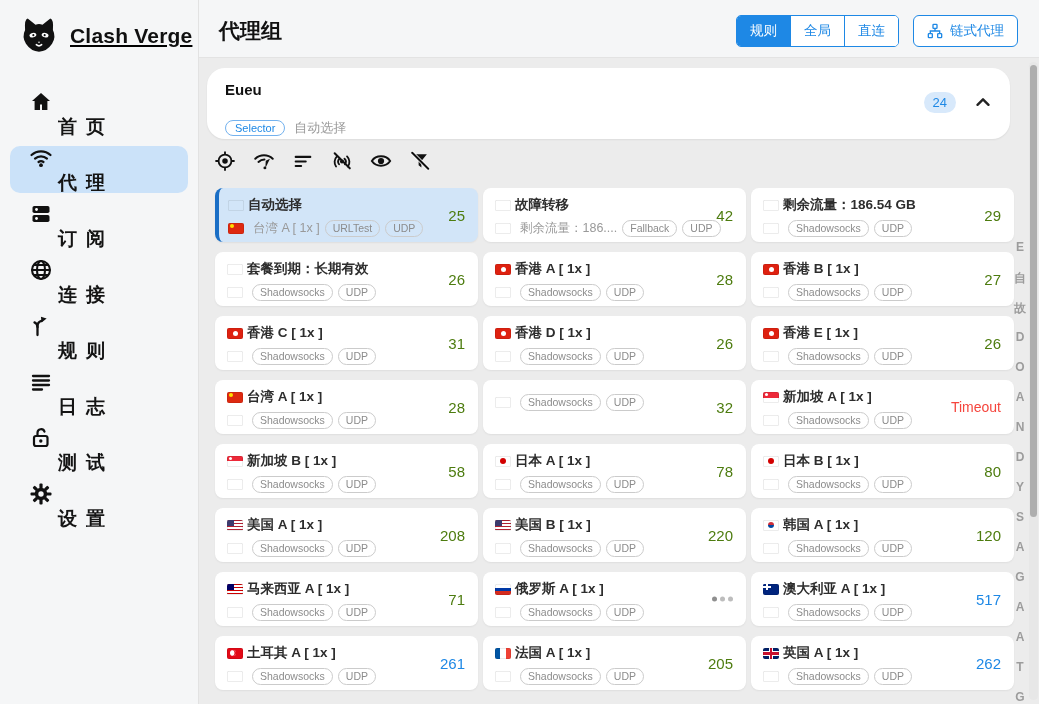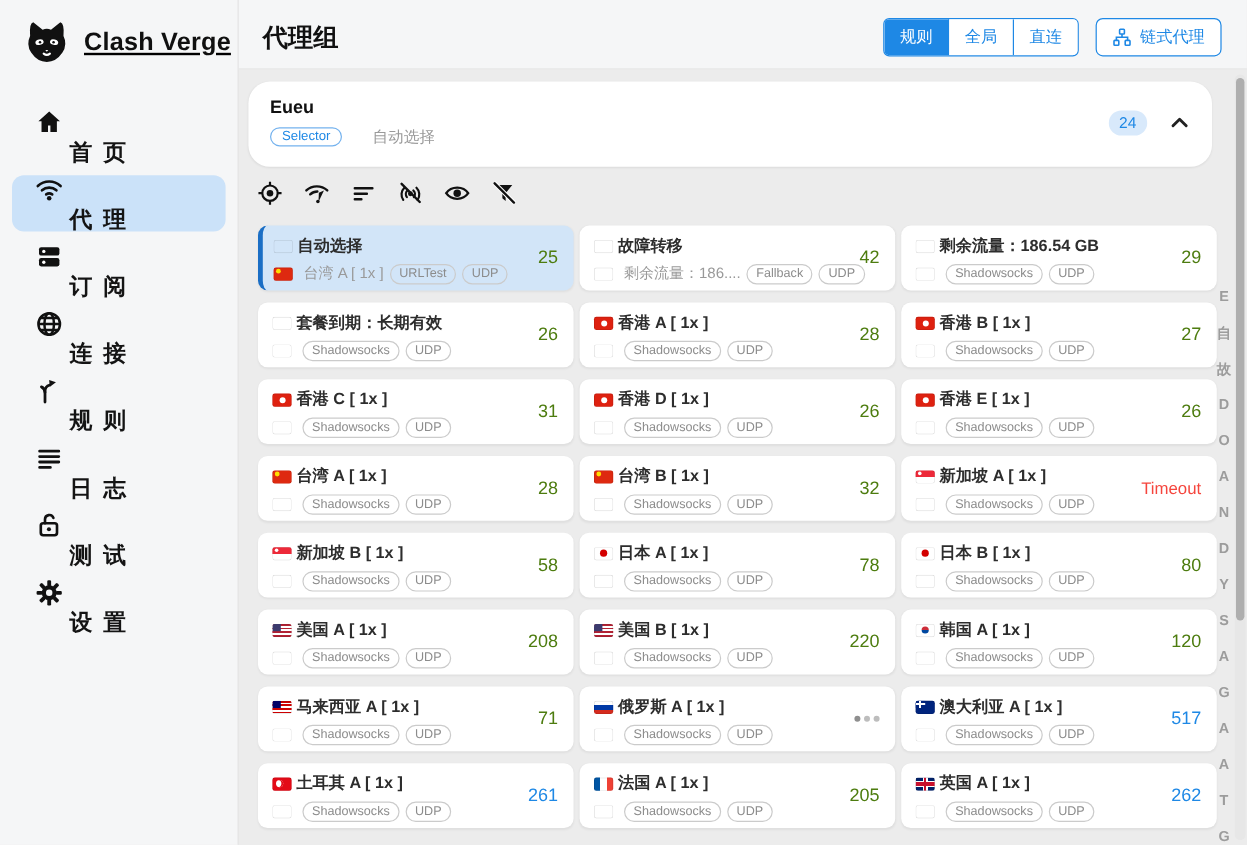--- a/index.html
+++ b/index.html
@@ -33,21 +33,21 @@
   .chain-btn { display:flex; align-items:center; gap:7px; font-size:13.5px; color:#1e88e5;
     background:#fff; border:1px solid #1e88e5; border-radius:6px; padding:5px 13px; cursor:pointer; font-family:inherit; }
   .chain-btn svg { width:16px; height:16px; }
 
   
   .content { position:absolute; left:0; top:58px; width:840px; height:646px; background:#ececec; }
 
   .group-card { position:absolute; left:8px; top:10px; width:803px; height:71px; background:#fff;
     border-radius:18px; box-shadow:0 1px 2px rgba(0,0,0,.07); padding:13px 18px; cursor:pointer; }
   .group-name { font-size:15px; font-weight:700; color:#111; }
-  .group-sub { display:flex; align-items:center; gap:25px; margin-top:7px; }
+  .group-sub { display:flex; align-items:center; gap:9px; margin-top:21px; }
   .type-chip { font-size:11px; color:#1e88e5; border:1px solid #74b2ee; border-radius:10px; padding:1px 9px; }
   .group-now { font-size:13px; color:#9a9a9a; }
   .group-badge { position:absolute; right:54px; top:24px; background:#d8e9fb; color:#1e88e5;
     font-size:13px; border-radius:11px; padding:3px 9px; }
   .group-chevron { position:absolute; right:16px; top:24px; width:22px; height:22px; cursor:pointer; }
 
   .toolbar { position:absolute; left:14px; top:92px; display:flex; gap:15px; }
   .tool-btn { width:24px; height:24px; background:none; border:none; cursor:pointer; padding:0; }
   .tool-btn svg { width:22px; height:22px; }
 
@@ -416,24 +416,20 @@
     <div class="p-meta">
       <span class="flag" hidden=""></span>
 
     <span class="chip">Shadowsocks</span>
             <span class="chip">UDP</span>
           </div>
     <span class="latency lat-ok">28</span>
   </div>
 
   <div class="proxy-card">
-    <div class="p-title">
-      <span class="flag flag-cn"></span>
-      <span class="p-title-text">台湾 B [ 1x ]</span>
-    </div>
     <div class="p-meta">
       <span class="flag" hidden=""></span>
 
     <span class="chip">Shadowsocks</span>
             <span class="chip">UDP</span>
           </div>
     <span class="latency lat-ok">32</span>
   </div>
 
   <div class="proxy-card">

